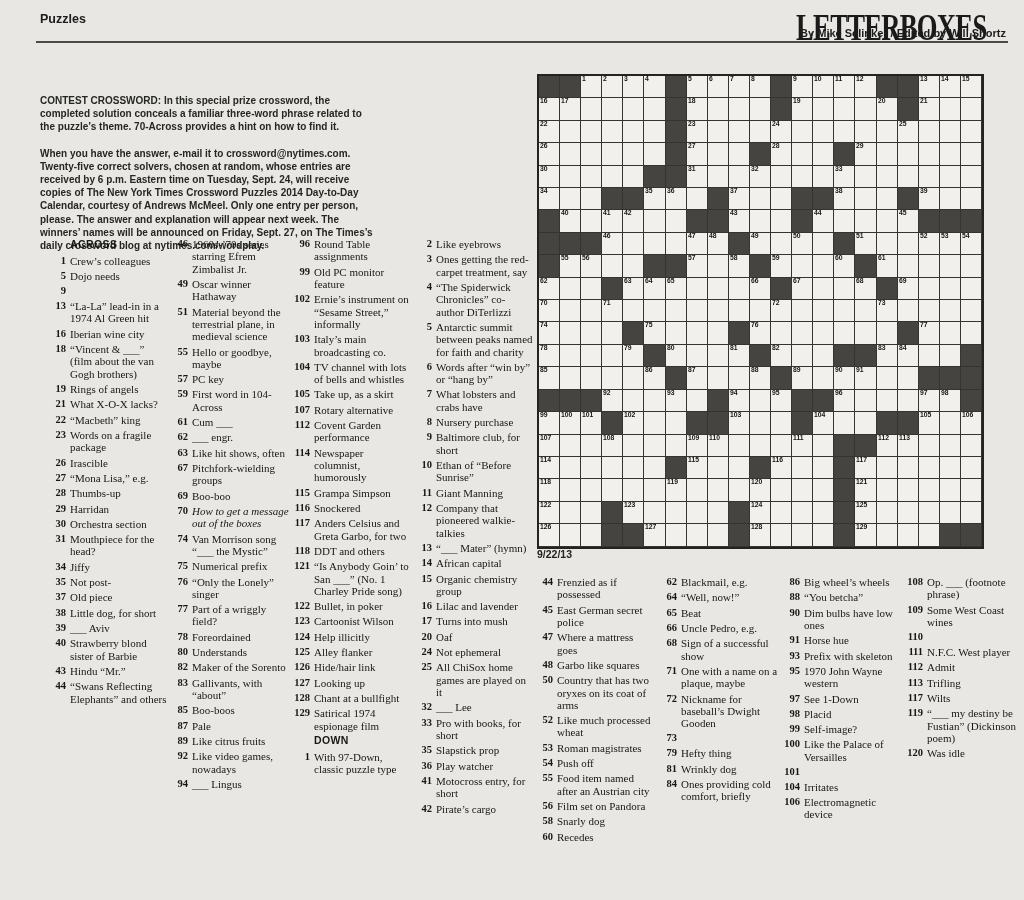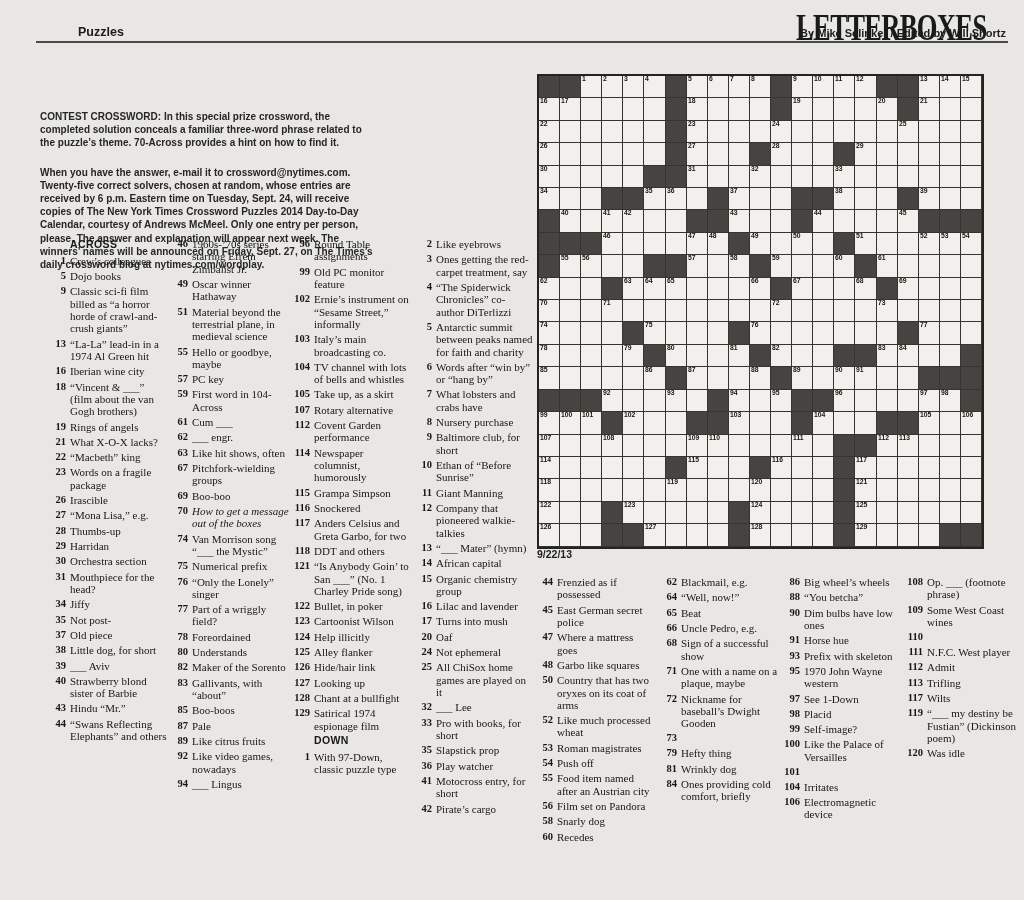--- a/index.html
+++ b/index.html
@@ -1,28 +1,28 @@
 <!DOCTYPE html>
 <html><head>
 <meta charset="utf-8">
 <style>
   html,body{margin:0;padding:0;}
   body{width:1024px;height:900px;position:relative;background:#e8e7e3;
        font-family:"Liberation Sans",sans-serif;color:#1c1c1c;overflow:hidden;}
   .abs{position:absolute;}
   
-  .section-label{left:40px;top:25px;font-size:12.5px;font-weight:bold;margin-left:38px;}
+  .section-label{left:40px;top:12px;font-size:12.5px;font-weight:bold;}
   .page-title-wrap{left:0;right:0;top:6px;text-align:right;margin-left:29px;}
   .page-title{display:inline-block;font-family:"Liberation Serif",serif;font-weight:bold;
        font-size:37px;transform:scaleX(0.72);transform-origin:center;letter-spacing:-1px;color:#1a1a1a;}
   .byline{right:18px;top:27px;font-size:11px;font-weight:bold;}
   .header-rule{left:36px;width:972px;top:41px;border-top:2px solid #4a4a46;}
   
   .contest{left:40px;top:94px;width:338px;font-size:10px;font-weight:bold;line-height:1.32;color:#262622;}
-  .contest p{margin:16px 0 13px 0;}
+  .contest p{margin:0 0 13px 0;}
   
   .grid{left:537px;top:74px;display:grid;grid-template-columns:repeat(21,21.1px);
         grid-auto-rows:22.42px;border:2px solid #24241f;background:#f1f0ec;}
   .cell{box-sizing:border-box;border-right:1px solid #35342f;border-bottom:1px solid #35342f;
         position:relative;background:#f1f0ec;}
   .cell.black{background:#454440;}
   .cell .num{position:absolute;top:0;left:1px;font-size:10px;font-weight:bold;line-height:1;
         color:#15150f;transform:scale(0.68);transform-origin:0 0;white-space:nowrap;}
   .grid-date{left:537px;top:548px;width:443px;text-align:left;font-size:10.5px;font-weight:bold;color:#22221e;}
   
@@ -757,25 +757,24 @@
 <div class="abs grid-date">9/22/13</div>
 
 <div class="clue-col c1">
     <div class="clue-header">ACROSS</div>
     <div class="clue">
       <span class="clue-num">1</span>
       <span class="clue-text">Crew’s colleagues</span>
     </div>
     <div class="clue">
       <span class="clue-num">5</span>
-      <span class="clue-text">Dojo books</span>
+      <span class="clue-text">Dojo needs</span>
     </div>
     <div class="clue">
       <span class="clue-num">9</span>
-      <span class="clue-text">Classic sci-fi film billed as “a horror horde of crawl-and-crush giants”</span>
     </div>
     <div class="clue">
       <span class="clue-num">13</span>
       <span class="clue-text">“La-La” lead-in in a 1974 Al Green hit</span>
     </div>
     <div class="clue">
       <span class="clue-num">16</span>
       <span class="clue-text">Iberian wine city</span>
     </div>
     <div class="clue">

